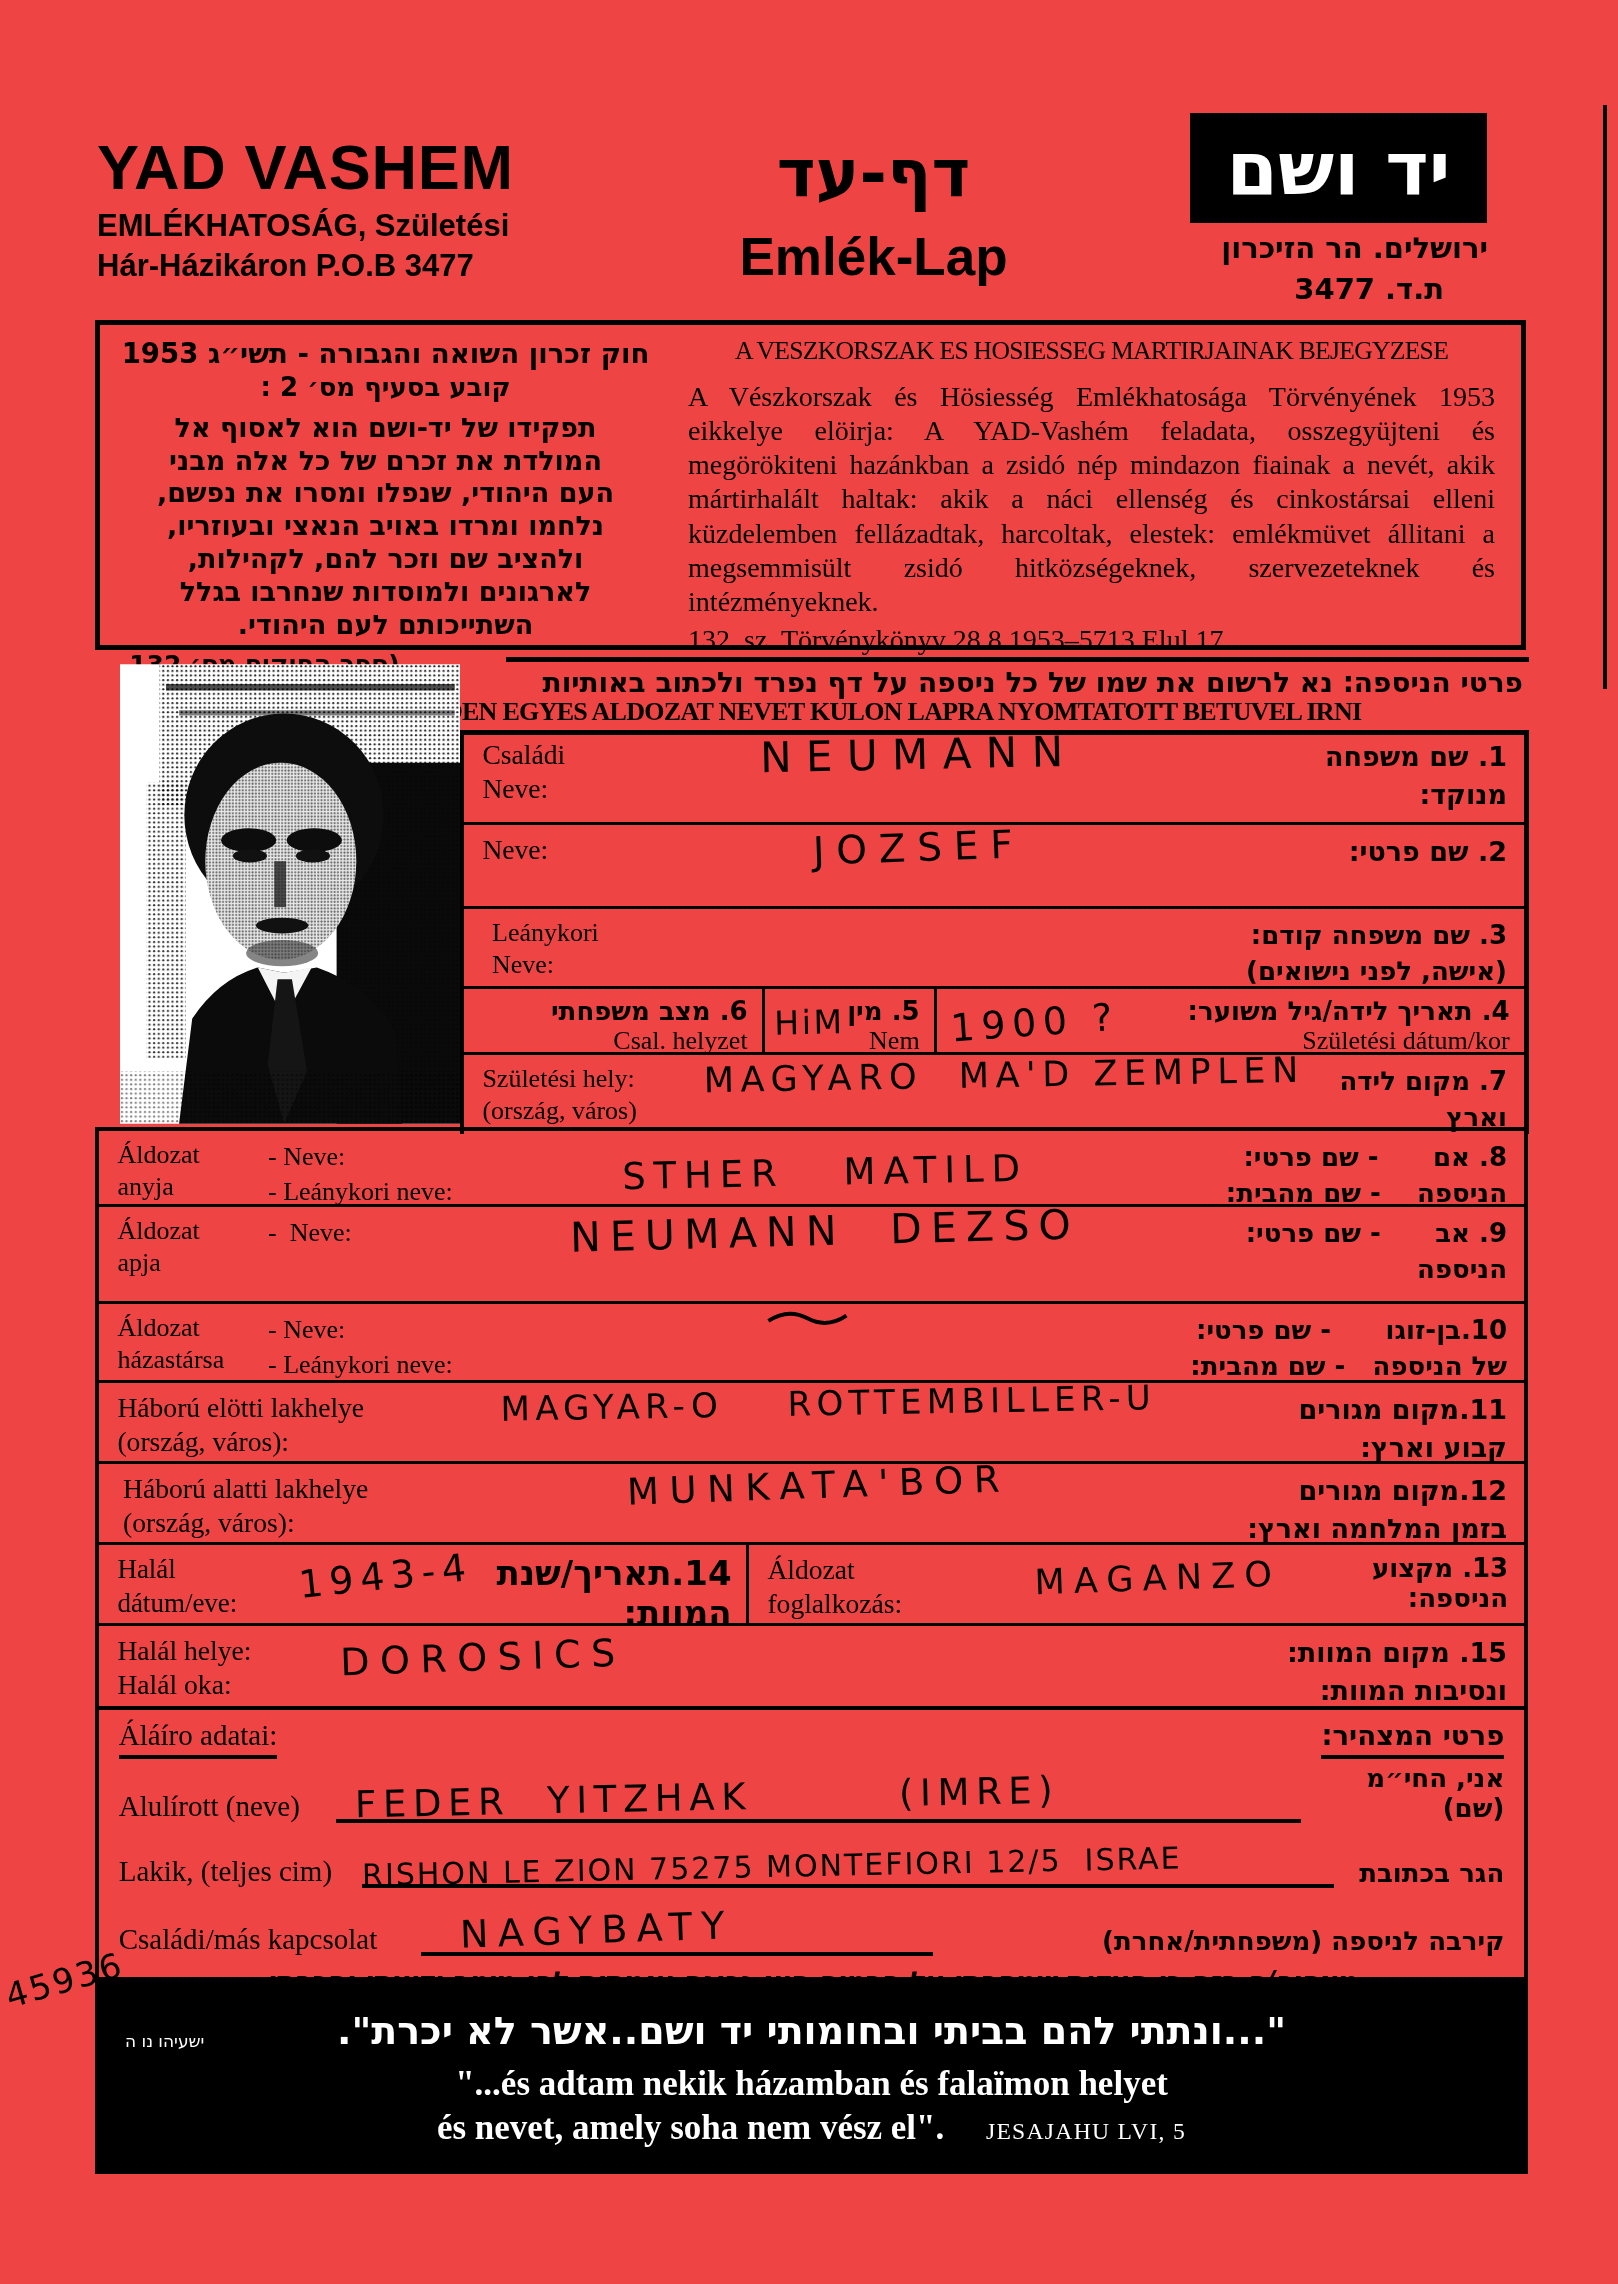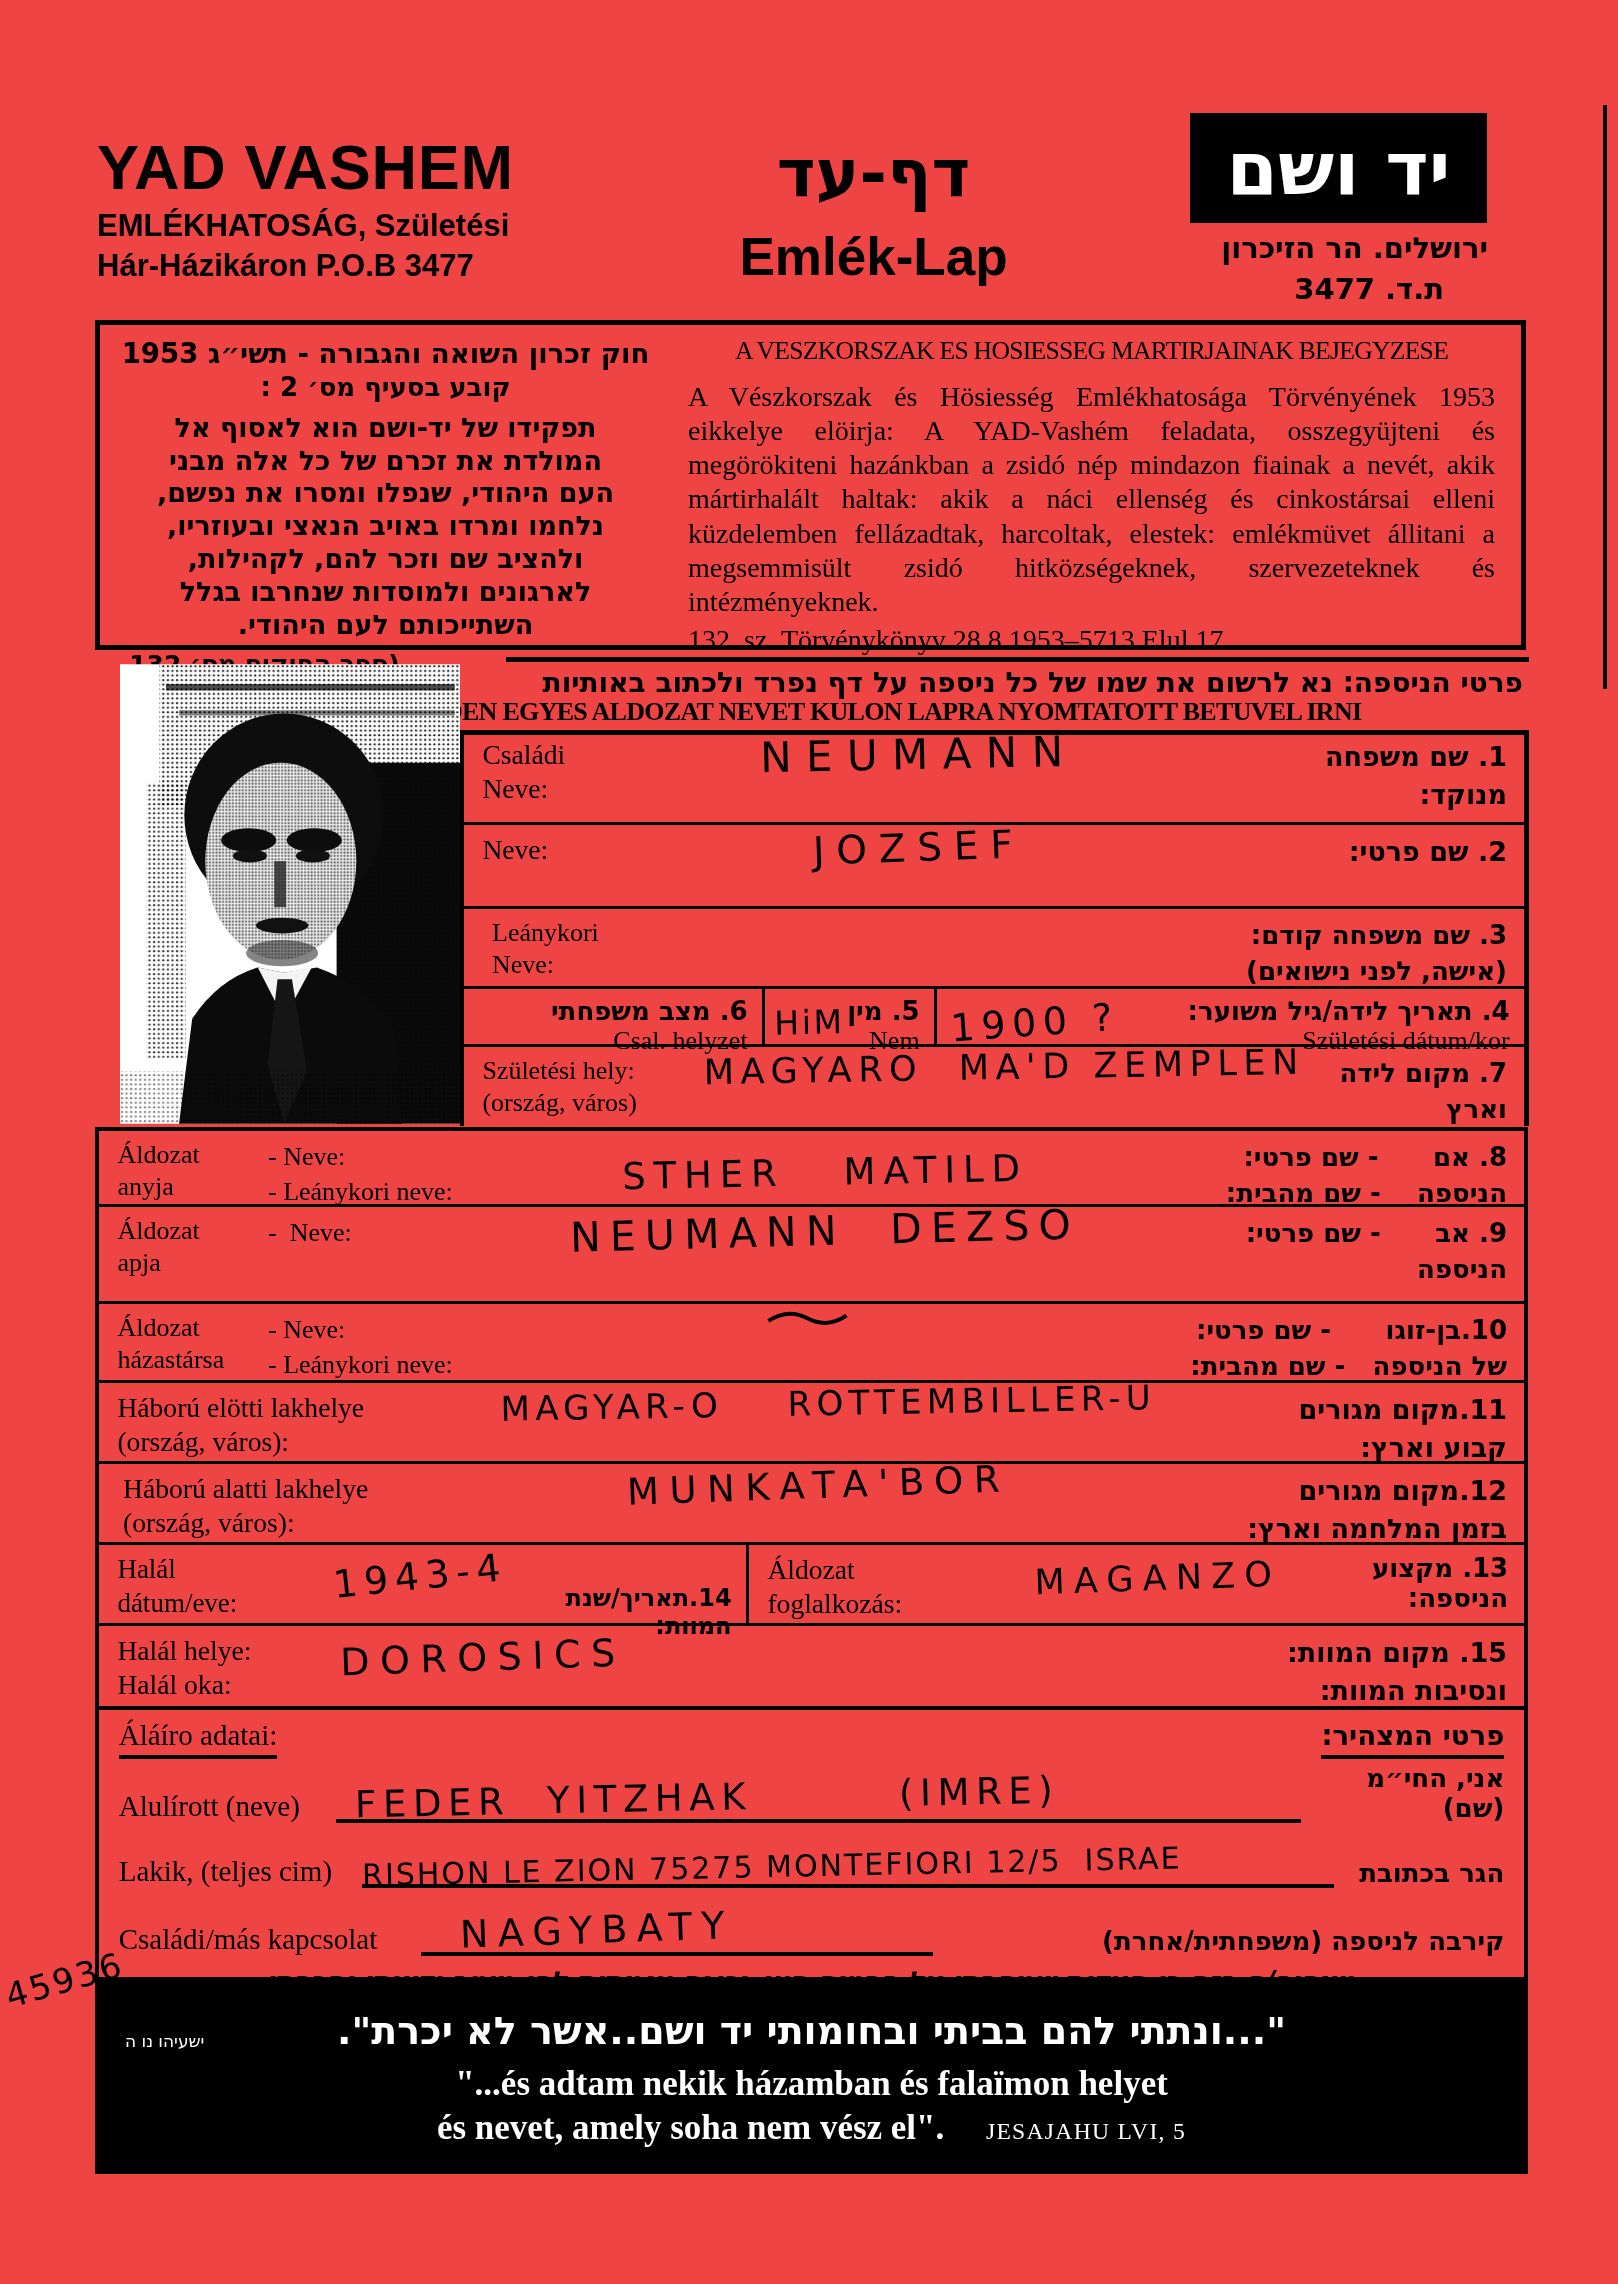--- a/index.html
+++ b/index.html
@@ -117,21 +117,21 @@
       <div class="val hand" style="font-size:39px;letter-spacing:11.8px;transform:rotate(-2deg);">JOZSEF</div>
       <div class="he cell-he">2. שם פרטי:</div>
     </div>
     <div class="row" style="height:80px;">
       <div class="hu cell-hu" style="font-size:26px;padding-left:28px;">Leánykori
 Neve:</div>
       <div class="val hand"></div>
       <div class="he cell-he" style="width:420px;font-size:26px;">3. שם משפחה קודם:
 (אישה, לפני נישואים)</div>
     </div>
-    <div class="row" style="height:58px;">
+    <div class="row" style="height:66px;">
       <div class="subcell" style="width:301px;border-right:3.9px solid #000;">
         <div class="stack">
           <div class="he" style="font-size:26px;">6. מצב משפחתי</div>
           <div class="hu" style="font-size:26px;text-align:right;">Csal. helyzet</div>
         </div>
       </div>
       <div class="subcell" style="width:172px;border-right:3.9px solid #000;">
         <div class="hand" style="font-size:33px;letter-spacing:2.6px;padding:14.4px 0 0 9.2px;">HiM</div>
         <div class="stack">
           <div class="he" style="font-size:26px;">5. מין</div>
@@ -198,21 +198,21 @@
 (ország, város):</div>
       <div class="val hand" style="font-size:37px;letter-spacing:10.5px;transform:rotate(-2deg);">MUNKATA'BOR</div>
       <div class="he cell-he" style="width:302px;">12.מקום מגורים
 בזמן המלחמה וארץ:</div>
     </div>
     <div class="row" style="height:81px;">
       <div class="subcell" style="width:650px;border-right:3.9px solid #000;">
         <div class="hu cell-hu" style="width:158px;font-size:27px;">Halál
 dátum/eve:</div>
         <div class="val hand" style="font-size:38px;letter-spacing:6.6px;transform:rotate(-6deg);margin-top:9.2px;">1943-4</div>
-        <div class="he" style="font-size:24px;padding:7.9px 14.4px 0 0;margin-top:31px;">14.תאריך/שנת
+        <div class="he" style="font-size:34px;padding:7.9px 14.4px 0 0;">14.תאריך/שנת
 המוות:</div>
       </div>
       <div class="subcell" style="flex:1;">
         <div class="hu cell-hu" style="width:177px;font-size:27.6px;">Áldozat
 foglalkozás:</div>
         <div class="val hand" style="font-size:35px;letter-spacing:9.2px;transform:rotate(-2deg);margin-top:13px;">MAGANZO</div>
         <div class="he" style="font-size:26px;padding:7.9px 15.8px 0 0;">13. מקצוע
 הניספה:</div>
       </div>
     </div>

